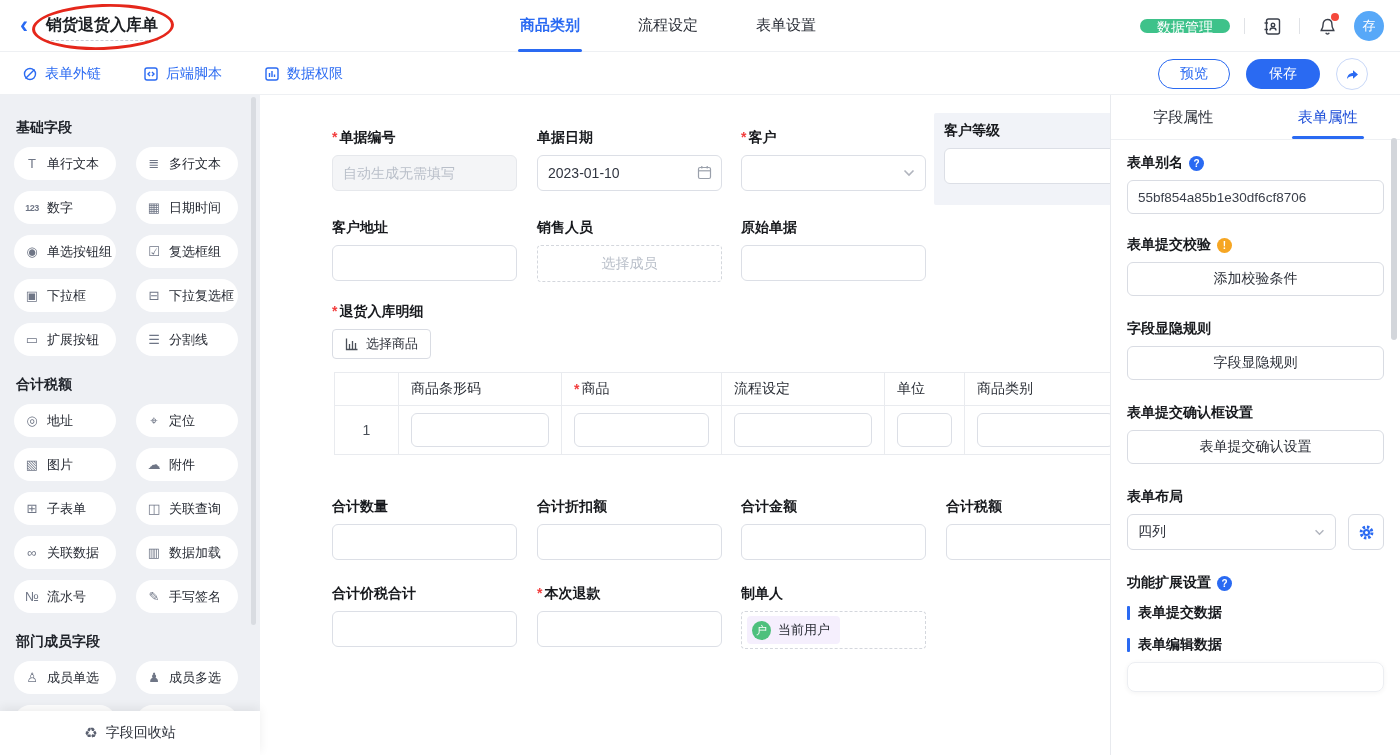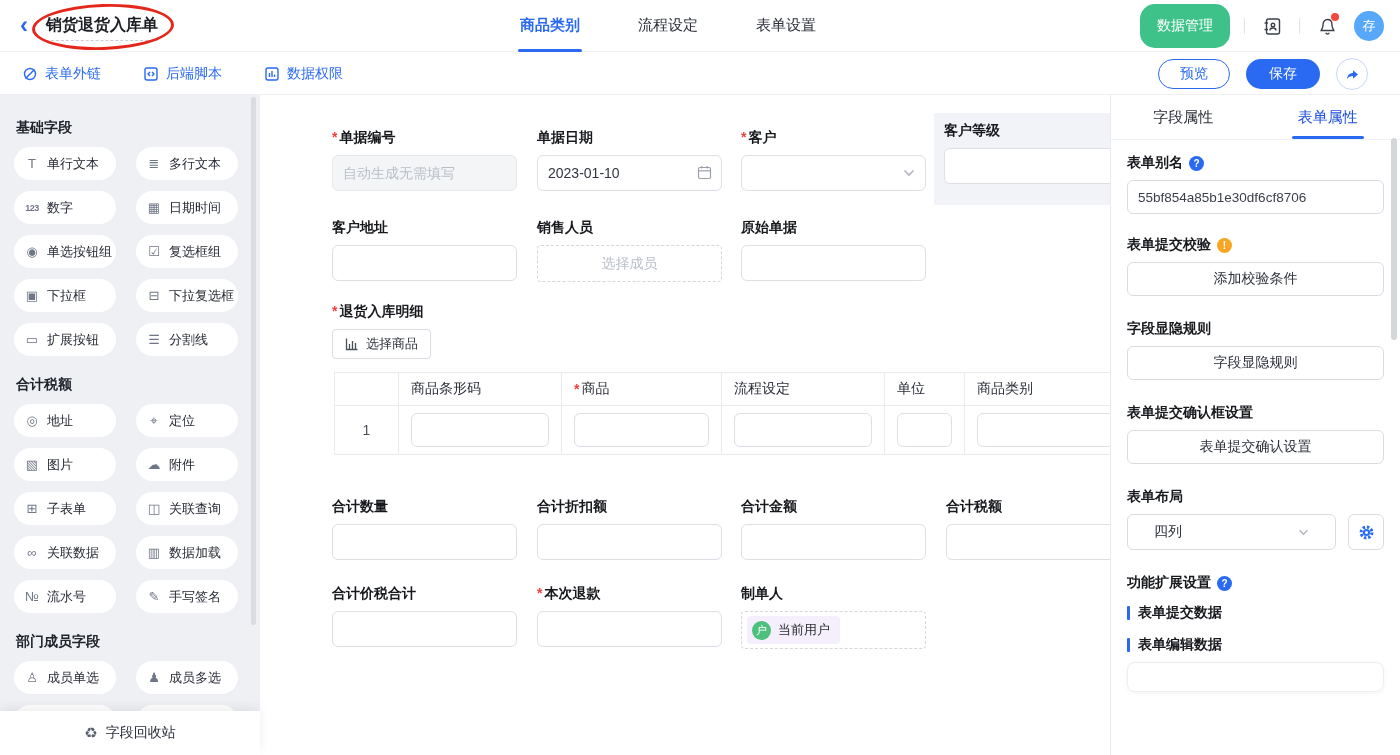--- a/index.html
+++ b/index.html
@@ -14,21 +14,21 @@
   .title { position:absolute; left:46px; top:15px; font-size:16px; font-weight:600; color:#1c1f23;
     border-bottom:1px dashed #c9ccd4; padding-bottom:4px; }
   .red-ellipse { position:absolute; left:32px; top:4px; width:142px; height:46px;
     border:3px solid #e5271b; border-radius:50%; transform:rotate(-2deg); pointer-events:none; z-index:31; }
   .hdr-tabs { position:absolute; left:520px; top:0; height:52px; display:flex; gap:58px; align-items:center; }
   .htab { font-size:15px; color:#2b2f38; height:52px; line-height:50px; position:relative; cursor:pointer; }
   .htab.active { color:#2a6af2; font-weight:600; }
   .htab.active::after { content:""; position:absolute; left:50%; transform:translateX(-50%);
     bottom:0; width:64px; height:3px; background:#2a6af2; border-radius:2px; }
   .hdr-right { position:absolute; right:16px; top:0; height:52px; display:flex; align-items:center; gap:14px; }
-  .btn-green { height:44px; padding:0 17px; background:#3ec28a; color:#fff; border:none;
+  .btn-green { height:14px; padding:0 17px; background:#3ec28a; color:#fff; border:none;
     border-radius:15px; font-size:14px; cursor:pointer; font-family:inherit; }
   .vdiv { width:1px; height:16px; background:#e0e2e6; }
   .icon-btn { width:26px; height:26px; display:flex; align-items:center; justify-content:center; cursor:pointer; position:relative; }
   .bell-dot { position:absolute; right:1px; top:0; width:8px; height:8px; background:#f5483c; border-radius:50%; }
   .avatar { width:30px; height:30px; border-radius:50%; background:#57a8f8; color:#fff; font-size:13px;
     display:flex; align-items:center; justify-content:center; cursor:pointer; }
 
   
   .subbar { position:absolute; left:0; top:52px; width:1400px; height:43px; background:#fff;
     border-bottom:1px solid #eef0f3; z-index:20; }
@@ -113,21 +113,21 @@
   .q-icon::before { content:"?"; }
   .w-icon { width:15px; height:15px; border-radius:50%; background:#f6a623; color:#fff; font-size:10px;
     font-weight:700; display:inline-flex; align-items:center; justify-content:center; cursor:pointer; }
   .w-icon::before { content:"!"; }
   .p-input { width:100%; height:34px; border:1px solid #d9dce3; border-radius:6px; padding:0 10px;
     font-size:13.5px; color:#3a3f4a; font-family:inherit; outline:none; }
   .p-btn { width:100%; height:34px; background:#fff; border:1px solid #d9dce3; border-radius:6px;
     font-size:14px; color:#2b2f38; cursor:pointer; font-family:inherit; }
   .layout-row { display:flex; gap:12px; }
   .p-select { flex:1; height:36px; border:1px solid #d9dce3; border-radius:6px; display:flex;
-    align-items:center; justify-content:space-between; padding:0 26px; font-size:14px; color:#2b2f38; cursor:pointer; }
+    align-items:center; justify-content:space-between; padding:0 10px; font-size:14px; color:#2b2f38; cursor:pointer; }
   .gear-btn { width:36px; height:36px; border:1px solid #d9dce3; border-radius:6px; background:#fff;
     display:flex; align-items:center; justify-content:center; cursor:pointer; }
   .sec-head { display:flex; align-items:center; gap:8px; font-size:14px; font-weight:700; color:#17191d; }
   .sec-head::before { content:""; width:3px; height:14px; background:#2a6af2; border-radius:1px; }
   .warn-box { border:1px solid #eceef2; border-radius:8px; box-shadow:0 1px 5px rgba(0,0,0,.05);
     padding:11px 12px; font-size:14px; color:#e05a5a; line-height:23px; }
   .stub-box { border:1px solid #eceef2; border-radius:8px; height:30px; box-shadow:0 1px 5px rgba(0,0,0,.05); }
   .panel-thumb { position:absolute; right:3px; top:43px; width:6px; height:202px; background:#d3d6db; border-radius:3px; }
 </style>
 </head>

